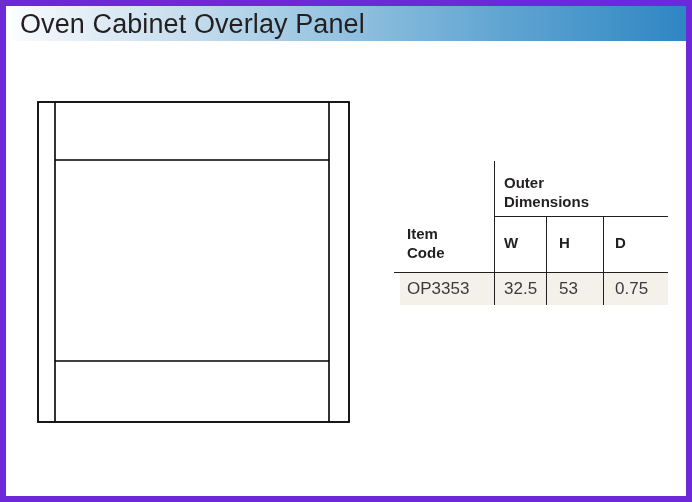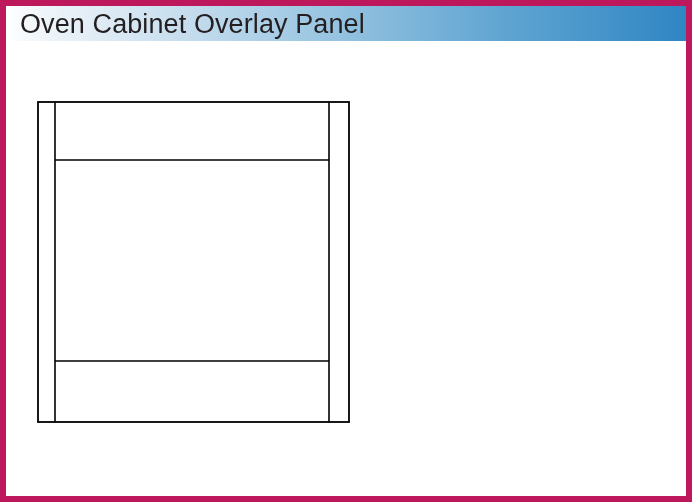--- a/index.html
+++ b/index.html
@@ -10,21 +10,21 @@
   body {
     font-family: "Liberation Sans", sans-serif;
   }
 
   #page {
     position: relative;
     width: 692px;
     height: 502px;
     box-sizing: border-box;
     background: #ffffff;
-    border: 6px solid #be185d;
+    border: 6px solid #6d28d9;
     overflow: hidden;
   }
 
   
   #header-band {
     position: absolute;
     left: 0;
     top: 0;
     width: 680px;
     height: 35px;
@@ -117,14 +117,41 @@
 
         <line x1="323" y1="61" x2="323" y2="381" stroke="#000000" stroke-width="1.6"></line>
 
         <line x1="49" y1="119" x2="323" y2="119" stroke="#000000" stroke-width="1.6"></line>
 
         <line x1="49" y1="320" x2="323" y2="320" stroke="#000000" stroke-width="1.6"></line>
       </g>
     </svg>
   </div>
 
+  <div id="dim-table">
+
+    <div class="tbl-rowbg"></div>
+
+    <div class="tbl-line-h" style="left:100px; top:55px; width:174px;"></div>
+
+    <div class="tbl-line-h" style="left:0px; top:111px; width:274px;"></div>
+
+    <div class="tbl-line-v" style="left:100px; top:0px; height:144px;"></div>
+    <div class="tbl-line-v" style="left:152px; top:56px; height:88px;"></div>
+    <div class="tbl-line-v" style="left:209px; top:56px; height:88px;"></div>
+
+    <div class="th" style="left:110px; top:12px; width:160px;">Outer
+Dimensions</div>
+
+    <div class="th" style="left:13px; top:63px; width:84px;">Item
+Code</div>
+
+    <div class="th" style="left:110px; top:72px;">W</div>
+    <div class="th" style="left:165px; top:72px;">H</div>
+    <div class="th" style="left:221px; top:72px;">D</div>
+
+    <div class="td" style="left:13px; top:112px;">OP3353</div>
+    <div class="td" style="left:110px; top:112px;">32.5</div>
+    <div class="td" style="left:165px; top:112px;">53</div>
+    <div class="td" style="left:221px; top:112px;">0.75</div>
+  </div>
 
 </div>
 
 </body></html>

